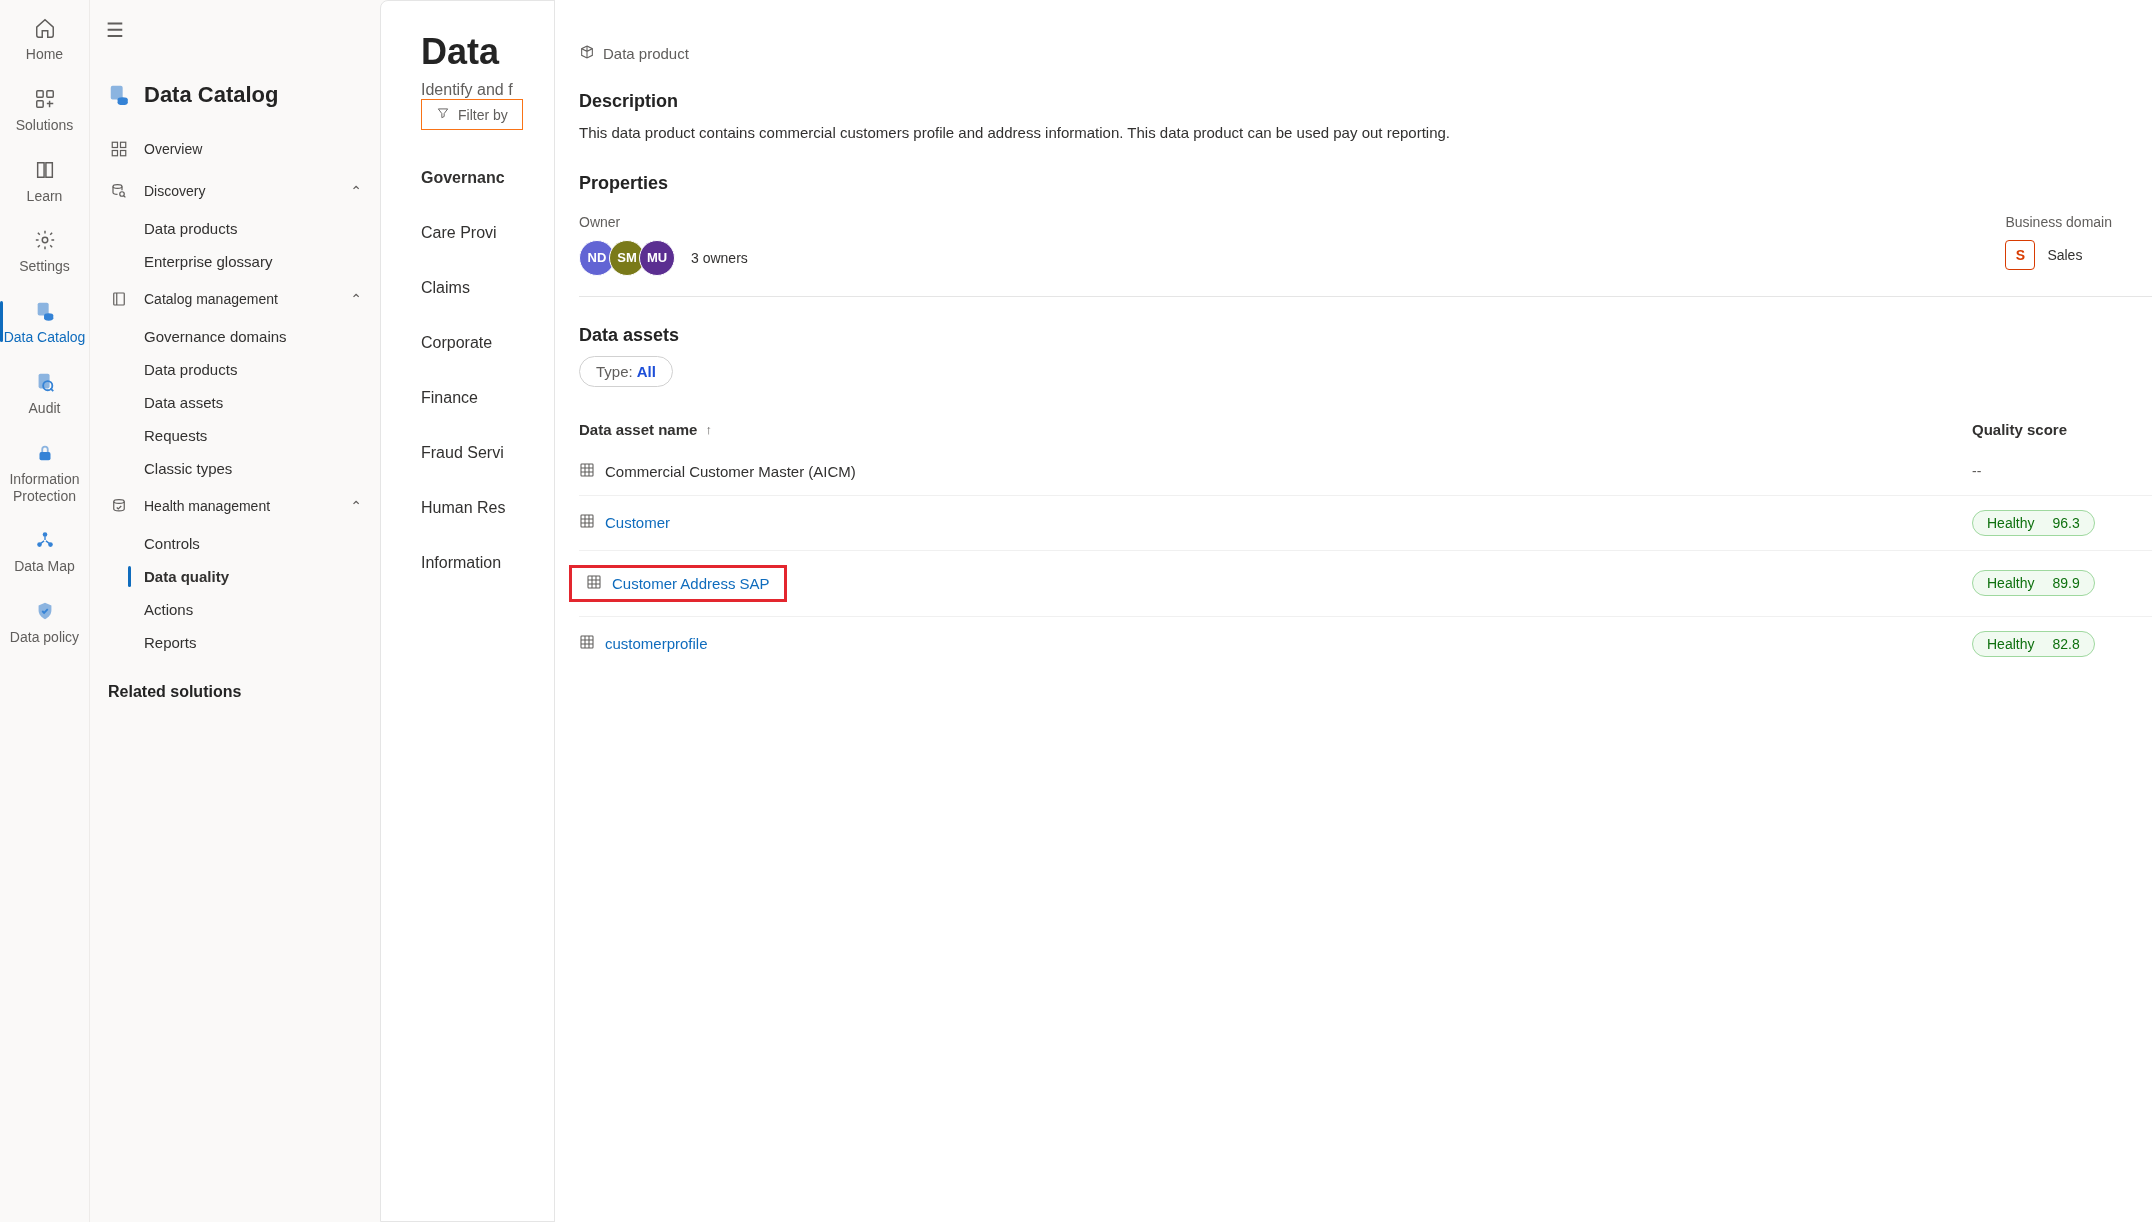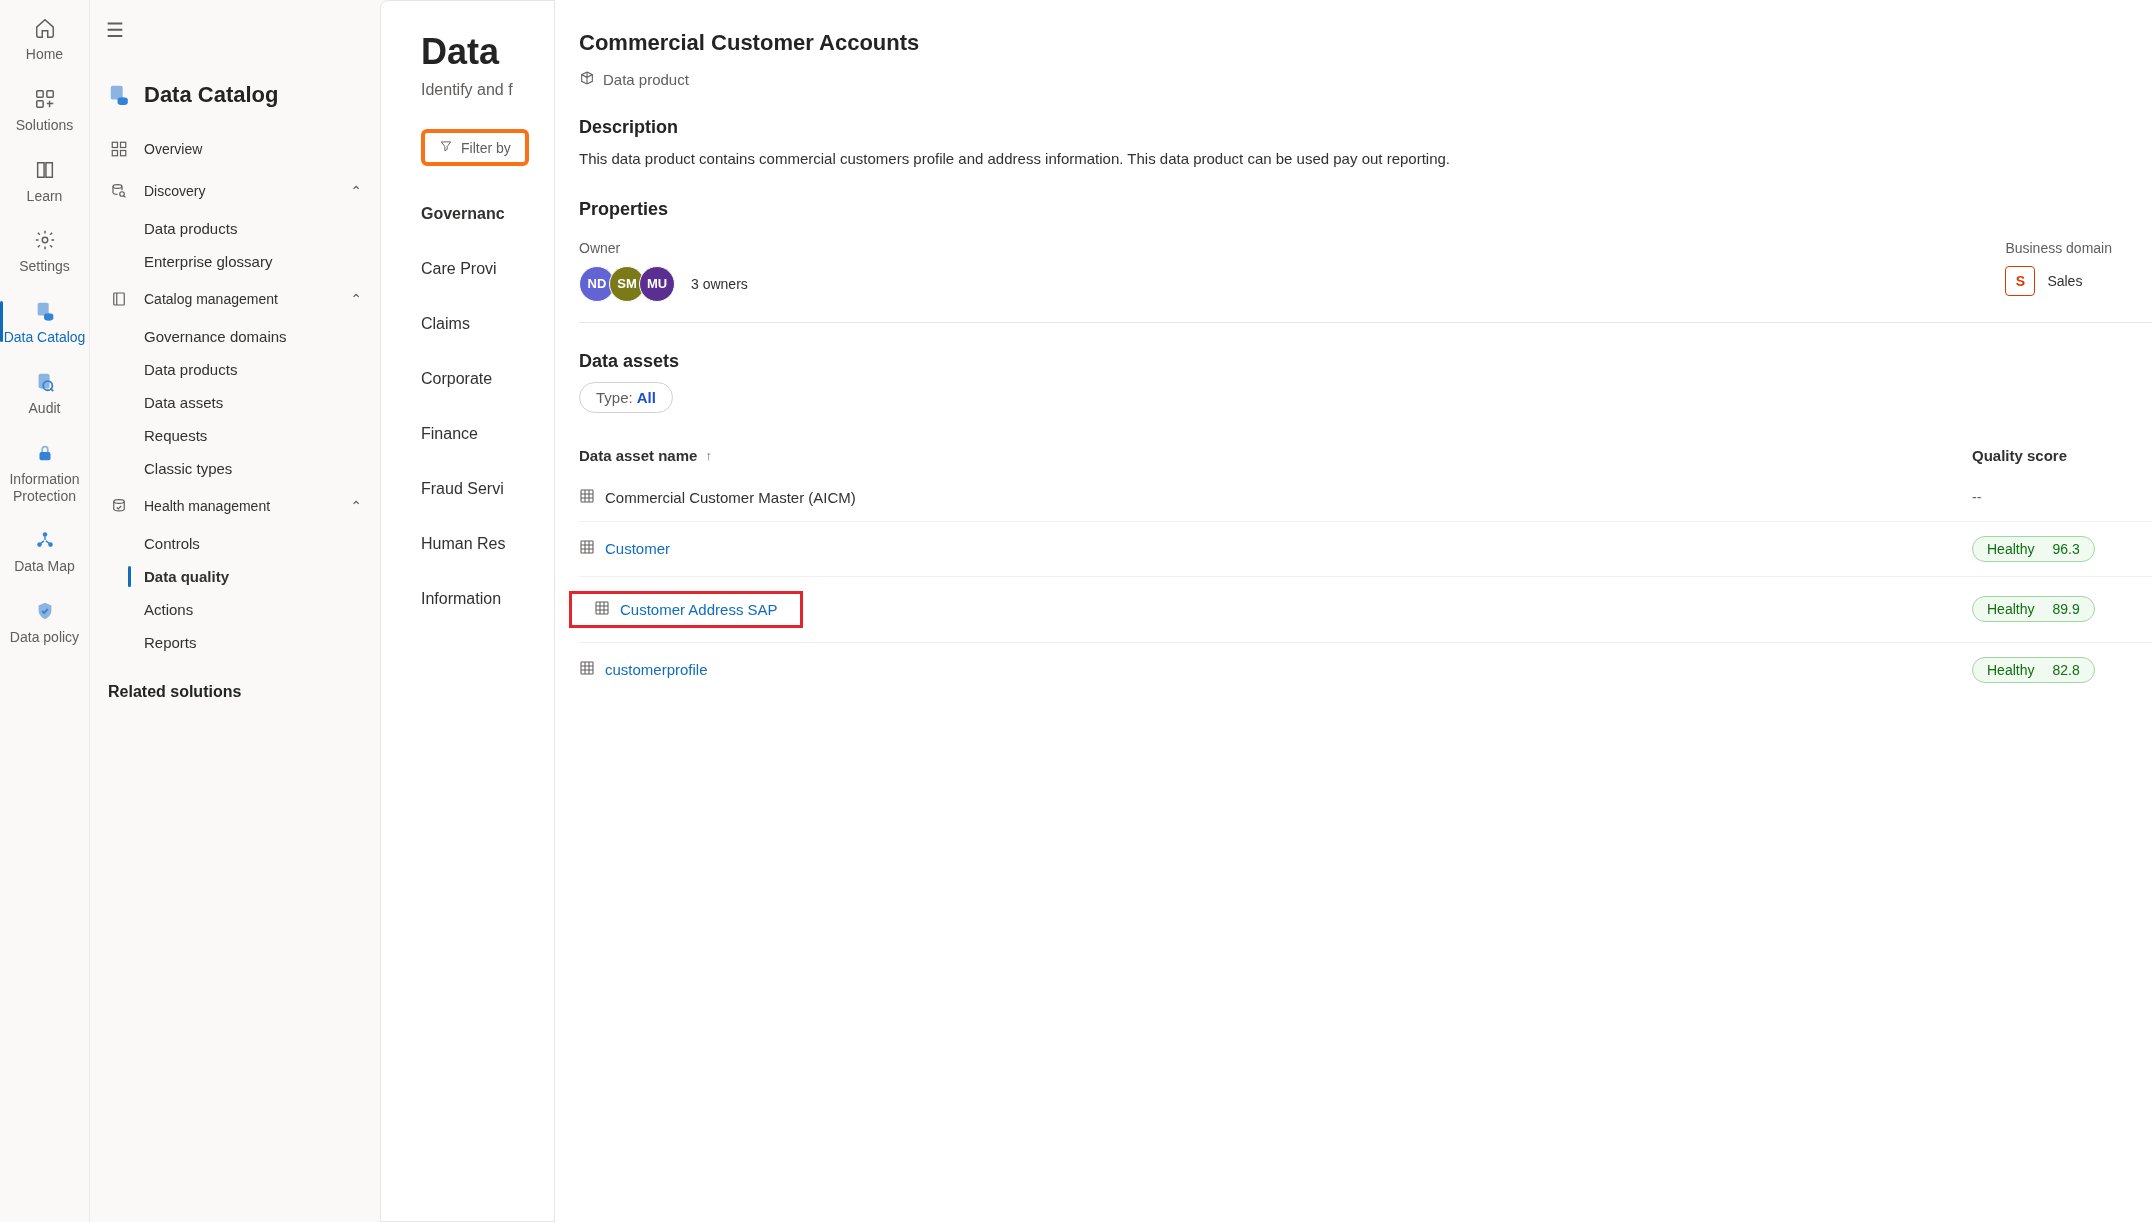--- a/index.html
+++ b/index.html
@@ -25,21 +25,21 @@
 .sidebar-sub { padding-left: 44px; font-size: 15px; color: #323130; padding-top: 8px; padding-bottom: 8px; cursor: pointer; position: relative; }
 .sidebar-sub.active { font-weight: 600; }
 .sidebar-sub.active::before { content: ""; position: absolute; left: 28px; top: 6px; bottom: 6px; width: 3px; background: #0f6cbd; border-radius: 2px; }
 .sidebar-heading { font-size: 16px; font-weight: 600; margin: 24px 0 8px 8px; color: #242424; }
 .sb-icon { width: 22px; height: 22px; display: flex; align-items: center; justify-content: center; color: #605e5c; font-size: 18px; }
 
 
 .main { margin-left: 380px; padding: 30px 40px; background: #fff; min-height: 100vh; border-top-left-radius: 8px; border: 1px solid #e5e5e5; }
 .main h1 { font-size: 36px; font-weight: 600; color: #242424; }
 .main .subtitle { font-size: 16px; color: #605e5c; margin-top: 8px; }
-.filter-pill { display: inline-flex; align-items: center; gap: 8px; border: 4px solid #f97316; border-radius: 6px; padding: 6px 14px; margin-top: 30px; color: #605e5c; cursor: pointer; }
+.filter-pill { display: inline-flex; align-items: center; gap: 8px; border: 1px solid #f97316; border-radius: 0; padding: 6px 14px; color: #605e5c; cursor: pointer; }
 .gov-list { margin-top: 20px; }
 .gov-item { padding: 18px 0; font-size: 16px; color: #323130; border-top: 1px solid transparent; cursor: pointer; }
 .gov-item.header { font-weight: 600; }
 
 
 .panel { position: fixed; left: 554px; right: 0; top: 0; bottom: 0; background: #fff; border-left: 1px solid #e5e5e5; padding: 30px 0 30px 24px; overflow-y: auto; }
 .panel h2 { font-size: 22px; font-weight: 600; color: #242424; }
 .product-tag { display: flex; align-items: center; gap: 8px; margin-top: 14px; color: #605e5c; font-size: 15px; }
 .panel h3 { font-size: 18px; font-weight: 600; margin-top: 28px; margin-bottom: 10px; color: #242424; }
 .desc { font-size: 15px; color: #323130; line-height: 1.5; }
@@ -58,21 +58,21 @@
 .col-name { flex: 1; display: flex; align-items: center; gap: 8px; }
 .col-score { width: 180px; }
 .asset-row { display: flex; align-items: center; padding: 14px 0; border-top: 1px solid #f0f0f0; }
 .asset-row:first-of-type { border-top: none; }
 .asset-name { flex: 1; display: flex; align-items: center; gap: 10px; font-size: 15px; }
 .asset-name.link { color: #0f6cbd; cursor: pointer; }
 .asset-name.plain { color: #323130; }
 .score-badge { display: inline-flex; align-items: center; gap: 18px; border: 1px solid #9fd89f; background: #f1faf1; color: #0e700e; border-radius: 16px; padding: 4px 14px; font-size: 14px; }
 .score-badge .num { color: #0e700e; font-weight: 400; }
 .no-score { color: #605e5c; }
-.highlight-box { border: 3px solid #e3262e; padding: 6px 22px; margin-left: -10px; }
+.highlight-box { border: 3px solid #e3262e; padding: 6px 14px; margin-left: -10px; }
 .grid-icon { width: 16px; height: 16px; display: inline-block; }
 .arrow-up { font-size: 13px; color: #605e5c; }
 </style>
 </head>
 <body>
 
 <div class="rail">
   <div class="rail-item">
     <span class="rail-icon">
         <svg viewBox="0 0 24 24" width="22" height="22" fill="none" stroke="currentColor" stroke-width="1.6">
@@ -252,21 +252,20 @@
     <div class="gov-item">Claims</div>
     <div class="gov-item">Corporate </div>
     <div class="gov-item">Finance</div>
     <div class="gov-item">Fraud Servi</div>
     <div class="gov-item">Human Res</div>
     <div class="gov-item">Information</div>
   </div>
 </div>
 
 <div class="panel">
-  <h2>Commercial Customer Accounts</h2>
   <div class="product-tag">
     <span><svg viewBox="0 0 24 24" width="16" height="16" fill="none" stroke="currentColor" stroke-width="1.6">
           <path d="M12 3l8 4v10l-8 4-8-4V7z"></path>
           <path d="M12 3v18M4 7l8 4 8-4"></path>
         </svg></span>
     <span>Data product</span>
   </div>
 
   <h3>Description</h3>
   <div class="desc">This data product contains commercial customers profile and address information. This data product can be used pay out reporting.</div>

